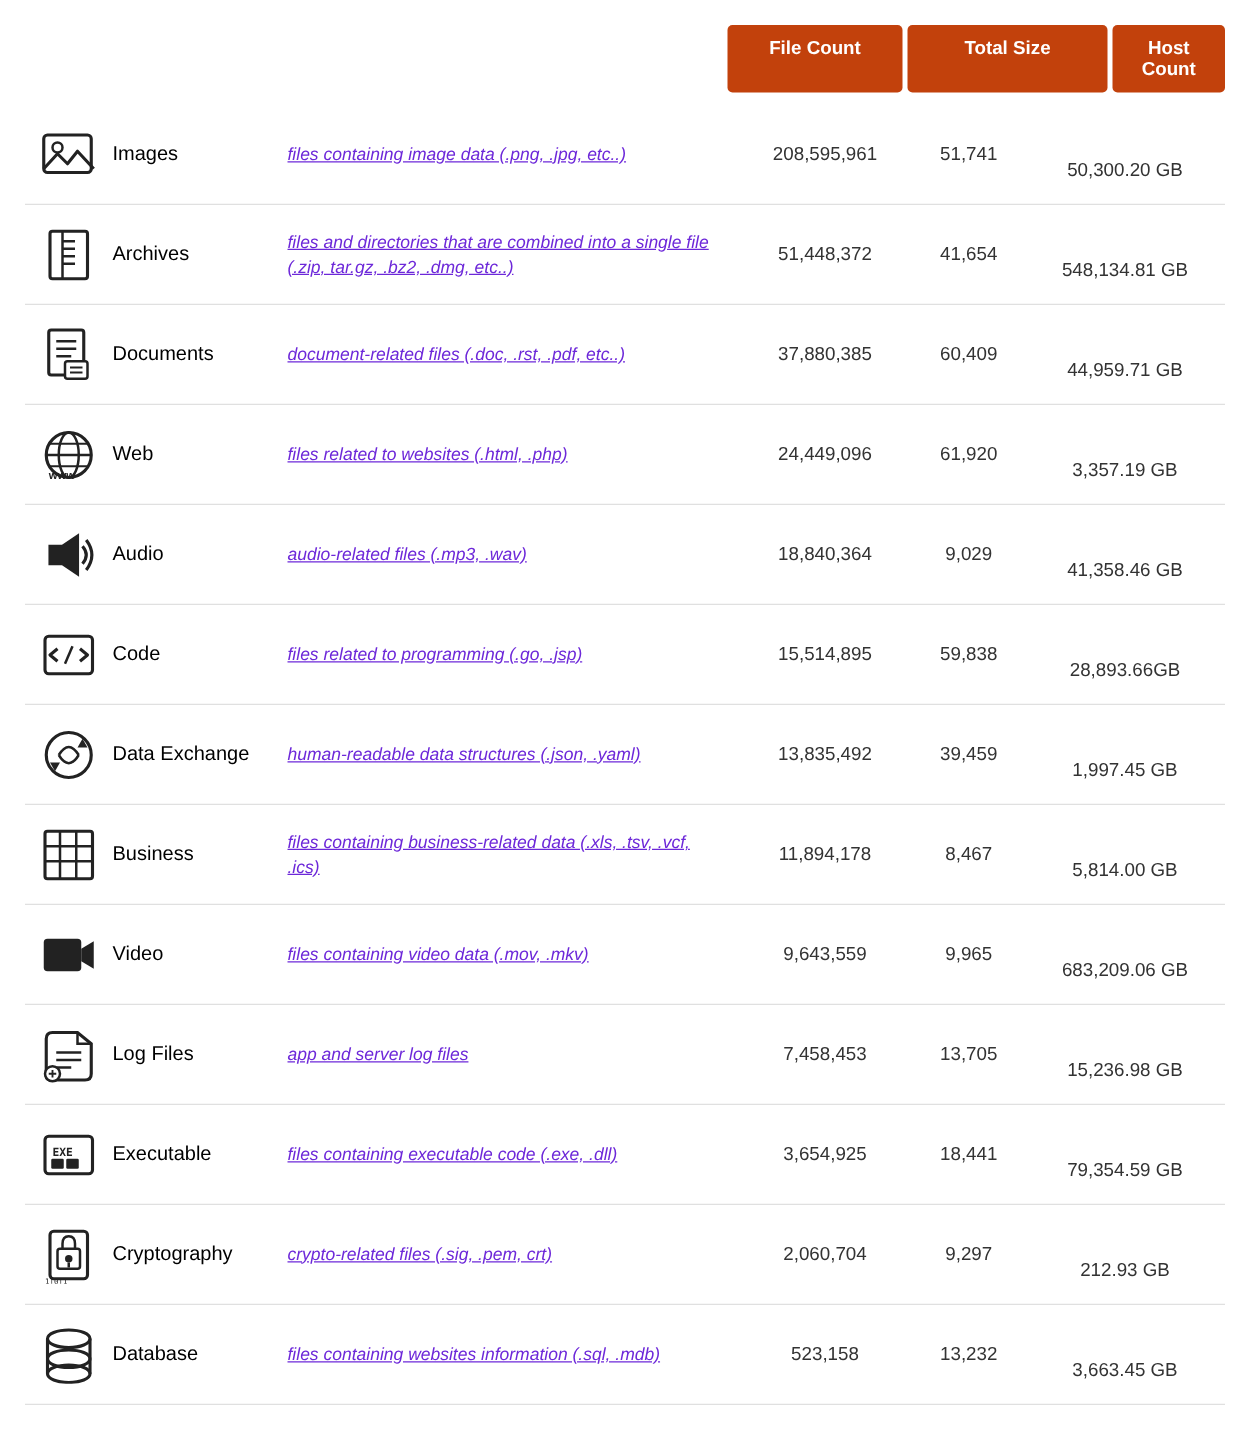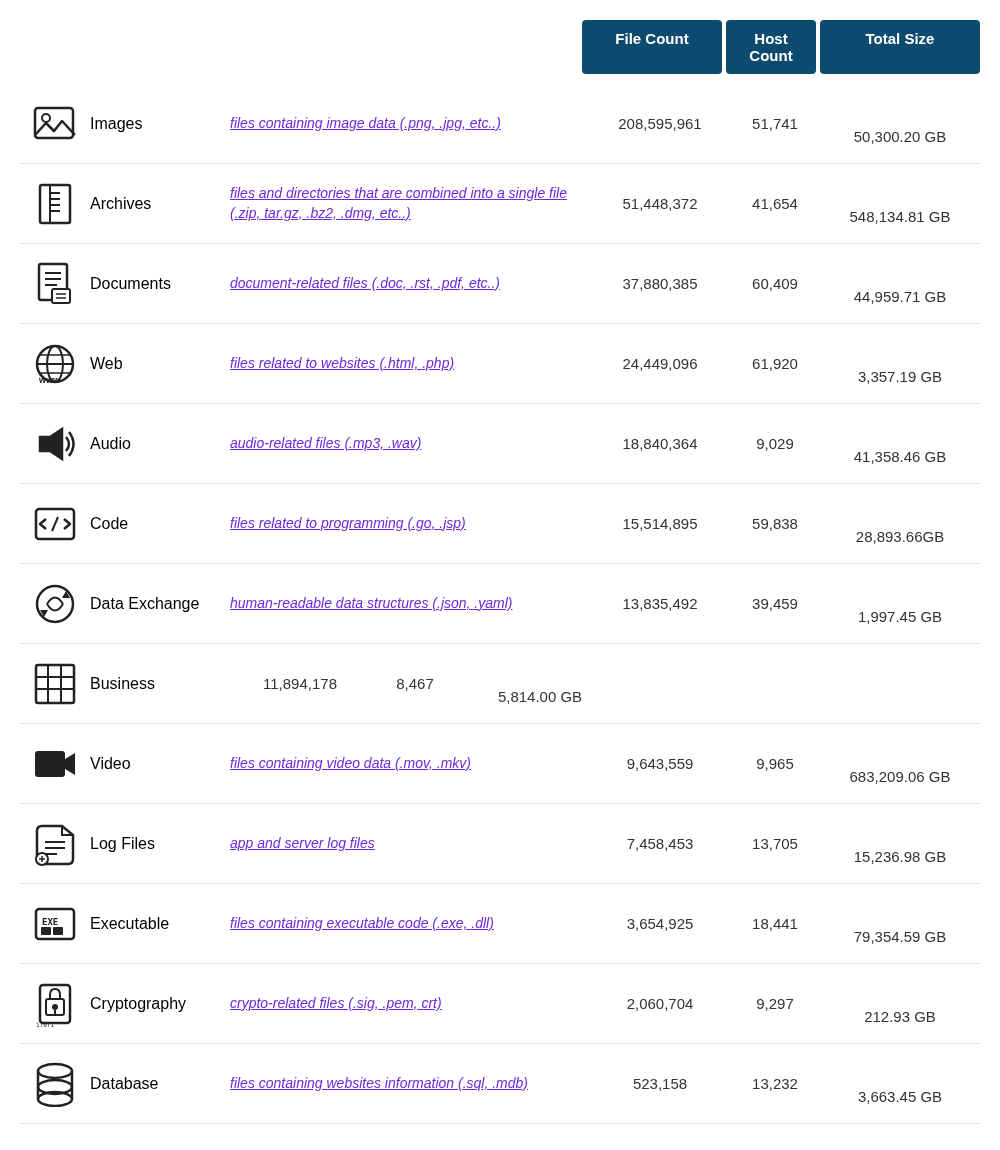--- a/index.html
+++ b/index.html
@@ -25,21 +25,21 @@
     .header-spacer {
       flex: 1;
     }
 
     .col-headers {
       display: flex;
       gap: 4px;
     }
 
     .col-header {
-      background: #0c4a6e;
+      background: #c2410c;
       color: #fff;
       font-weight: bold;
       font-size: 15px;
       text-align: center;
       padding: 10px 8px;
       border-radius: 4px;
     }
 
     .col-header-file { width: 140px; }
     .col-header-host { width: 90px; }
@@ -113,22 +113,22 @@
   </style>
 </head>
 <body>
 
 <div class="table-container">
 
   <div class="header-row">
     <div class="header-spacer"></div>
     <div class="col-headers">
       <div class="col-header col-header-file">File Count</div>
+      <div class="col-header col-header-total">Total Size</div>
       <div class="col-header col-header-host">Host Count</div>
-      <div class="col-header col-header-total">Total Size</div>
     </div>
   </div>
 
   <div id="table-body">
       <div class="data-row">
       <div class="row-icon">
         <svg class="svg-icon" viewBox="0 0 46 46" fill="none" xmlns="http://www.w3.org/2000/svg">
       <rect x="3" y="7" width="38" height="30" rx="3" stroke="#222" stroke-width="2.5" fill="none"></rect>
       <circle cx="14" cy="17" r="4" stroke="#222" stroke-width="2" fill="none"></circle>
       <polyline points="3,34 14,22 22,30 30,20 43,34" stroke="#222" stroke-width="2.5" fill="none" stroke-linejoin="round"></polyline>
@@ -241,20 +241,21 @@
       <div class="row-icon">
         <svg class="svg-icon" viewBox="0 0 46 46" fill="none" xmlns="http://www.w3.org/2000/svg">
       <rect x="4" y="4" width="38" height="38" rx="2" stroke="#222" stroke-width="2.5" fill="none"></rect>
       <line x1="4" y1="16" x2="42" y2="16" stroke="#222" stroke-width="2"></line>
       <line x1="4" y1="28" x2="42" y2="28" stroke="#222" stroke-width="2"></line>
       <line x1="16" y1="4" x2="16" y2="42" stroke="#222" stroke-width="2"></line>
       <line x1="29" y1="4" x2="29" y2="42" stroke="#222" stroke-width="2"></line>
     </svg>
       </div>
       <div class="row-name">Business</div>
+      <div class="row-desc">files containing business-related data (.xls, .tsv, .vcf, .ics)</div>
       <div class="row-filecount">11,894,178</div>
       <div class="row-hostcount">8,467</div>
       <div class="row-totalsize">5,814.00 GB</div>
     </div>
       <div class="data-row">
       <div class="row-icon">
         <svg class="svg-icon" viewBox="0 0 46 46" fill="none" xmlns="http://www.w3.org/2000/svg">
       <rect x="3" y="10" width="30" height="26" rx="3" fill="#222"></rect>
       <polygon points="33,18 43,12 43,34 33,28" fill="#222"></polygon>
     </svg>

